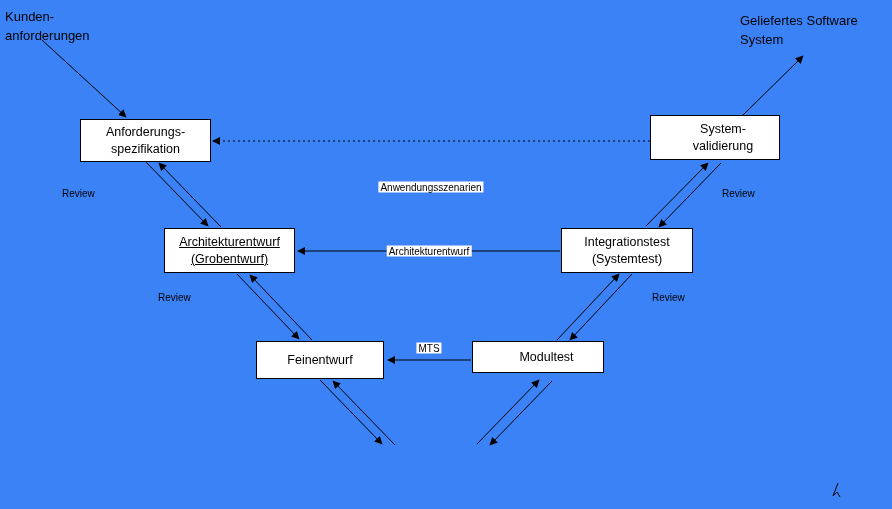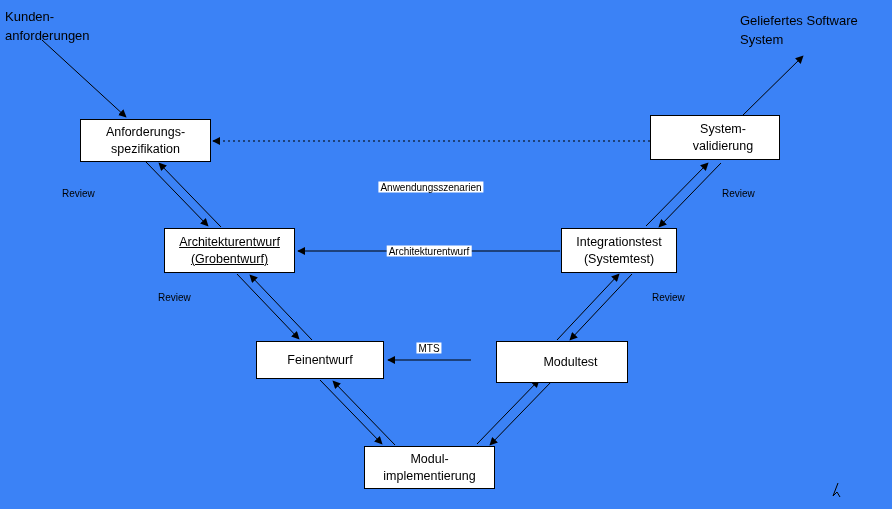--- a/index.html
+++ b/index.html
@@ -73,29 +73,27 @@
 
   <div class="node" style="left:80px; top:119px; width:131px; height:43px;">Anforderungs-
 spezifikation</div>
 
   <div class="node" style="left:650px; top:115px; width:130px; height:45px;padding-left:16px;">System-
 validierung</div>
 
   <div class="node" style="left:164px; top:228px; width:131px; height:45px;text-decoration:underline;">Architekturentwurf
 (Grobentwurf)</div>
 
-  <div class="node" style="left:561px; top:228px; width:116px; height:45px;">Integrationstest
+  <div class="node" style="left:561px; top:228px; width:132px; height:45px;">Integrationstest
 (Systemtest)</div>
 
   <div class="node" style="left:256px; top:341px; width:128px; height:38px;">Feinentwurf</div>
 
-  <div class="node" style="left:496px; top:341px; width:132px; height:42px;padding-left:17px;">Modultest</div>
+  <div class="node" style="left:472px; top:341px; width:132px; height:32px;padding-left:17px;">Modultest</div>
 
-  <div class="node" style="left:364px; top:446px; width:131px; height:43px;">Modul-
-implementierung</div>
 
   <div class="edge-label" style="left:431px; top:141px;margin-top:46px;">Anwendungsszenarien</div>
 
   <div class="edge-label" style="left:429px; top:251px;">Architekturentwurf</div>
 
   <div class="edge-label" style="left:429px; top:348px;">MTS</div>
 
   <div class="review" style="left:62px; top:188px;">Review</div>
 
   <div class="review" style="left:158px; top:292px;">Review</div>

